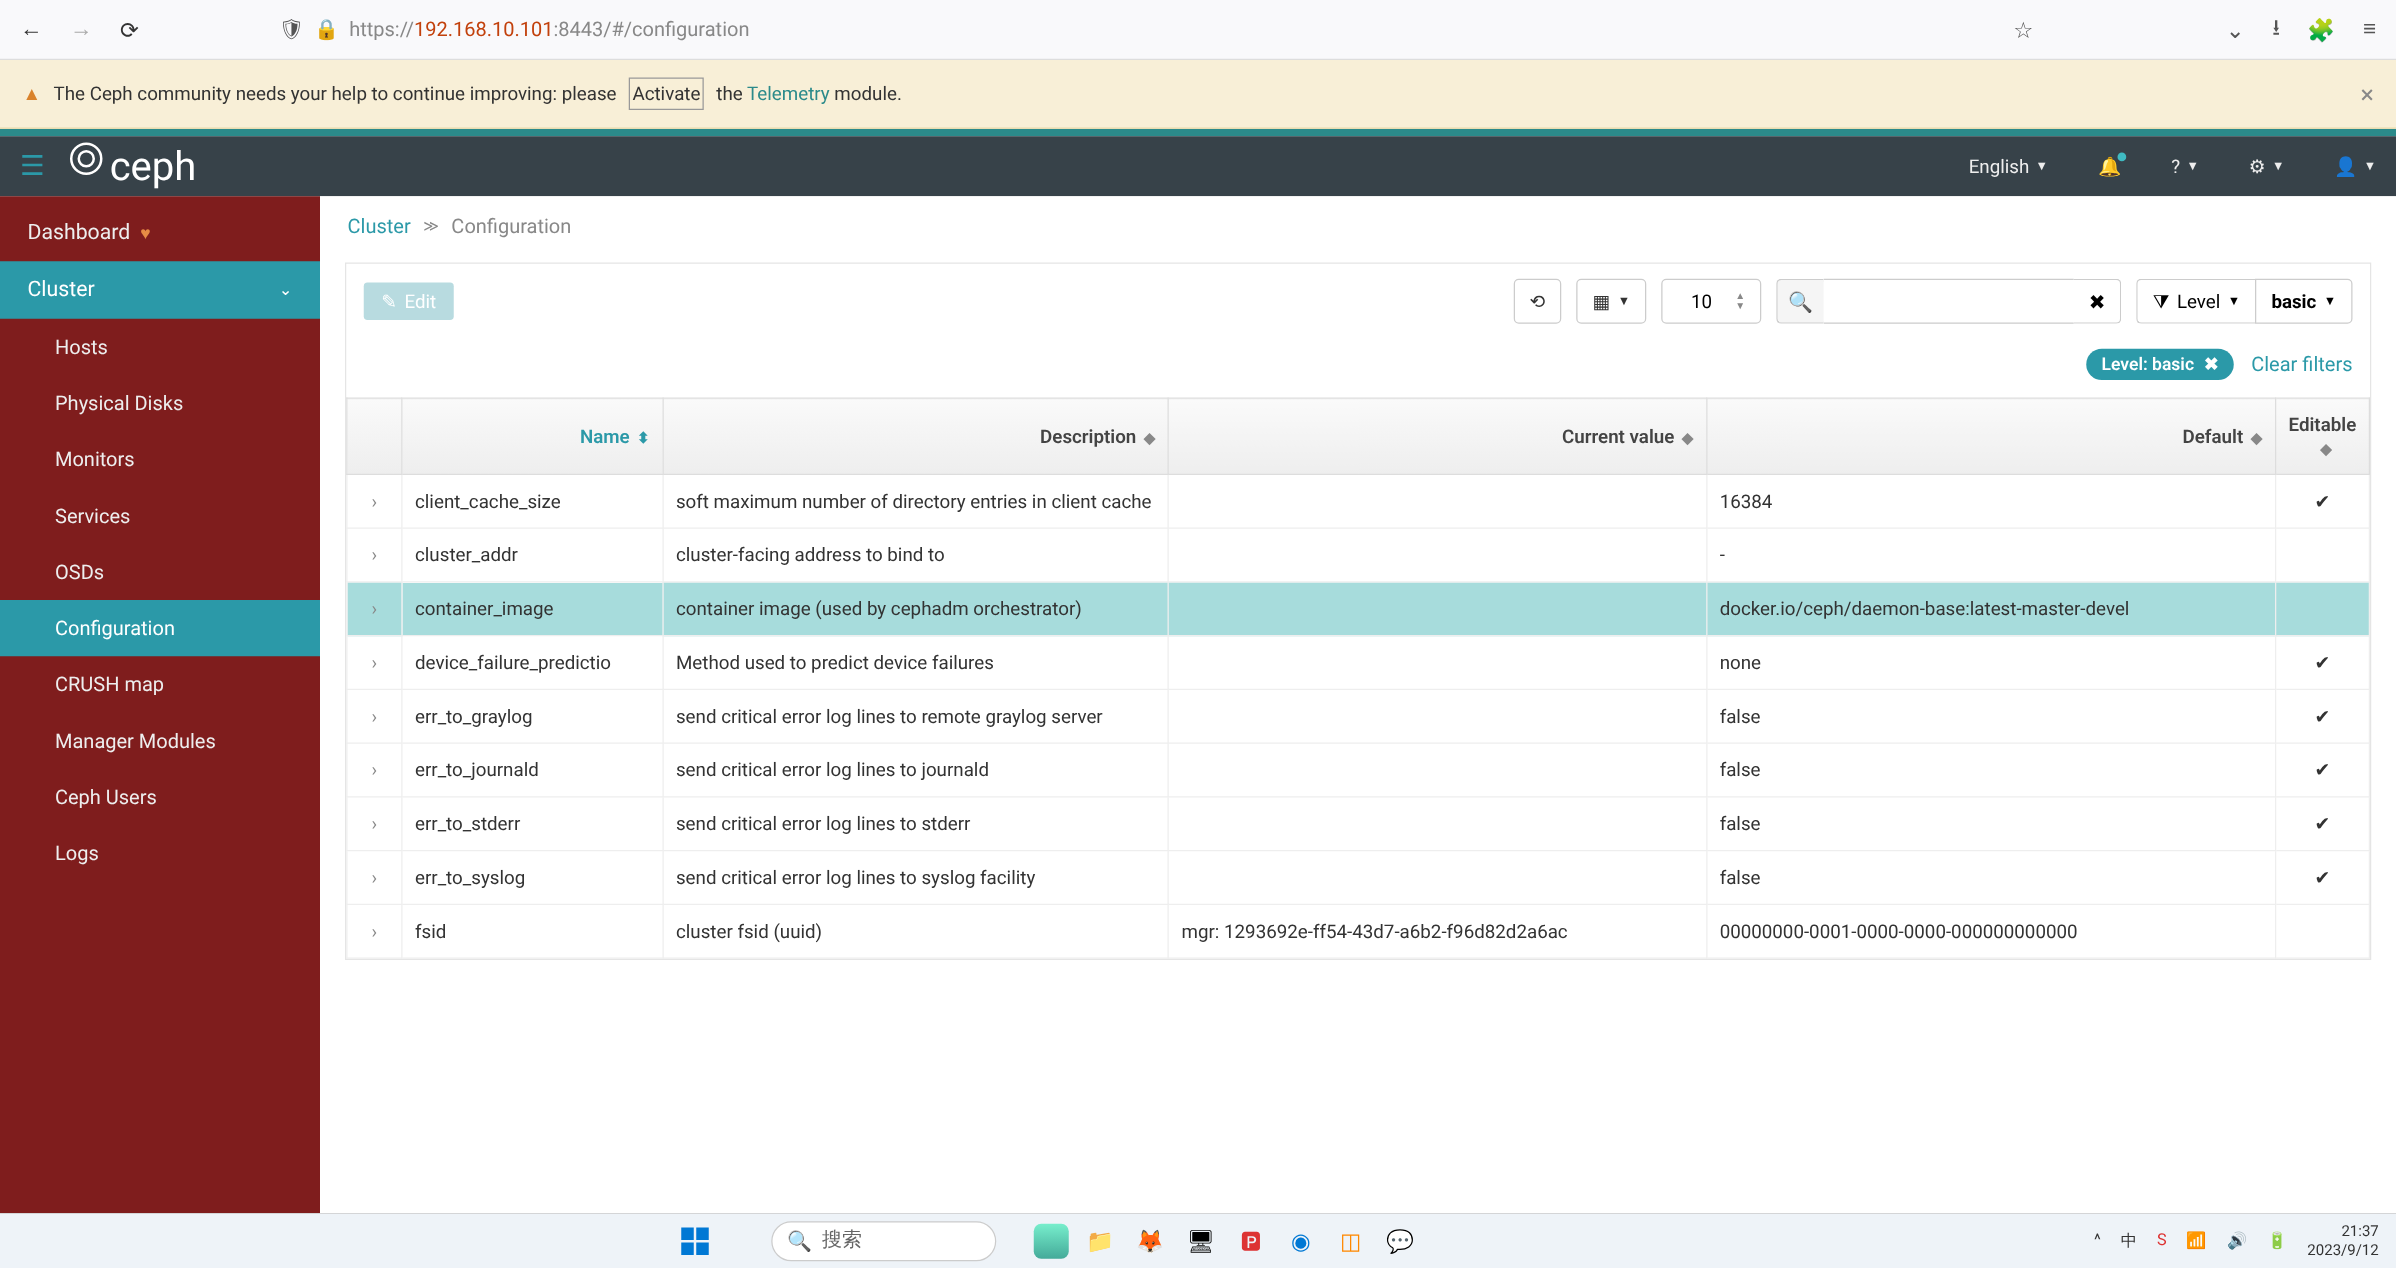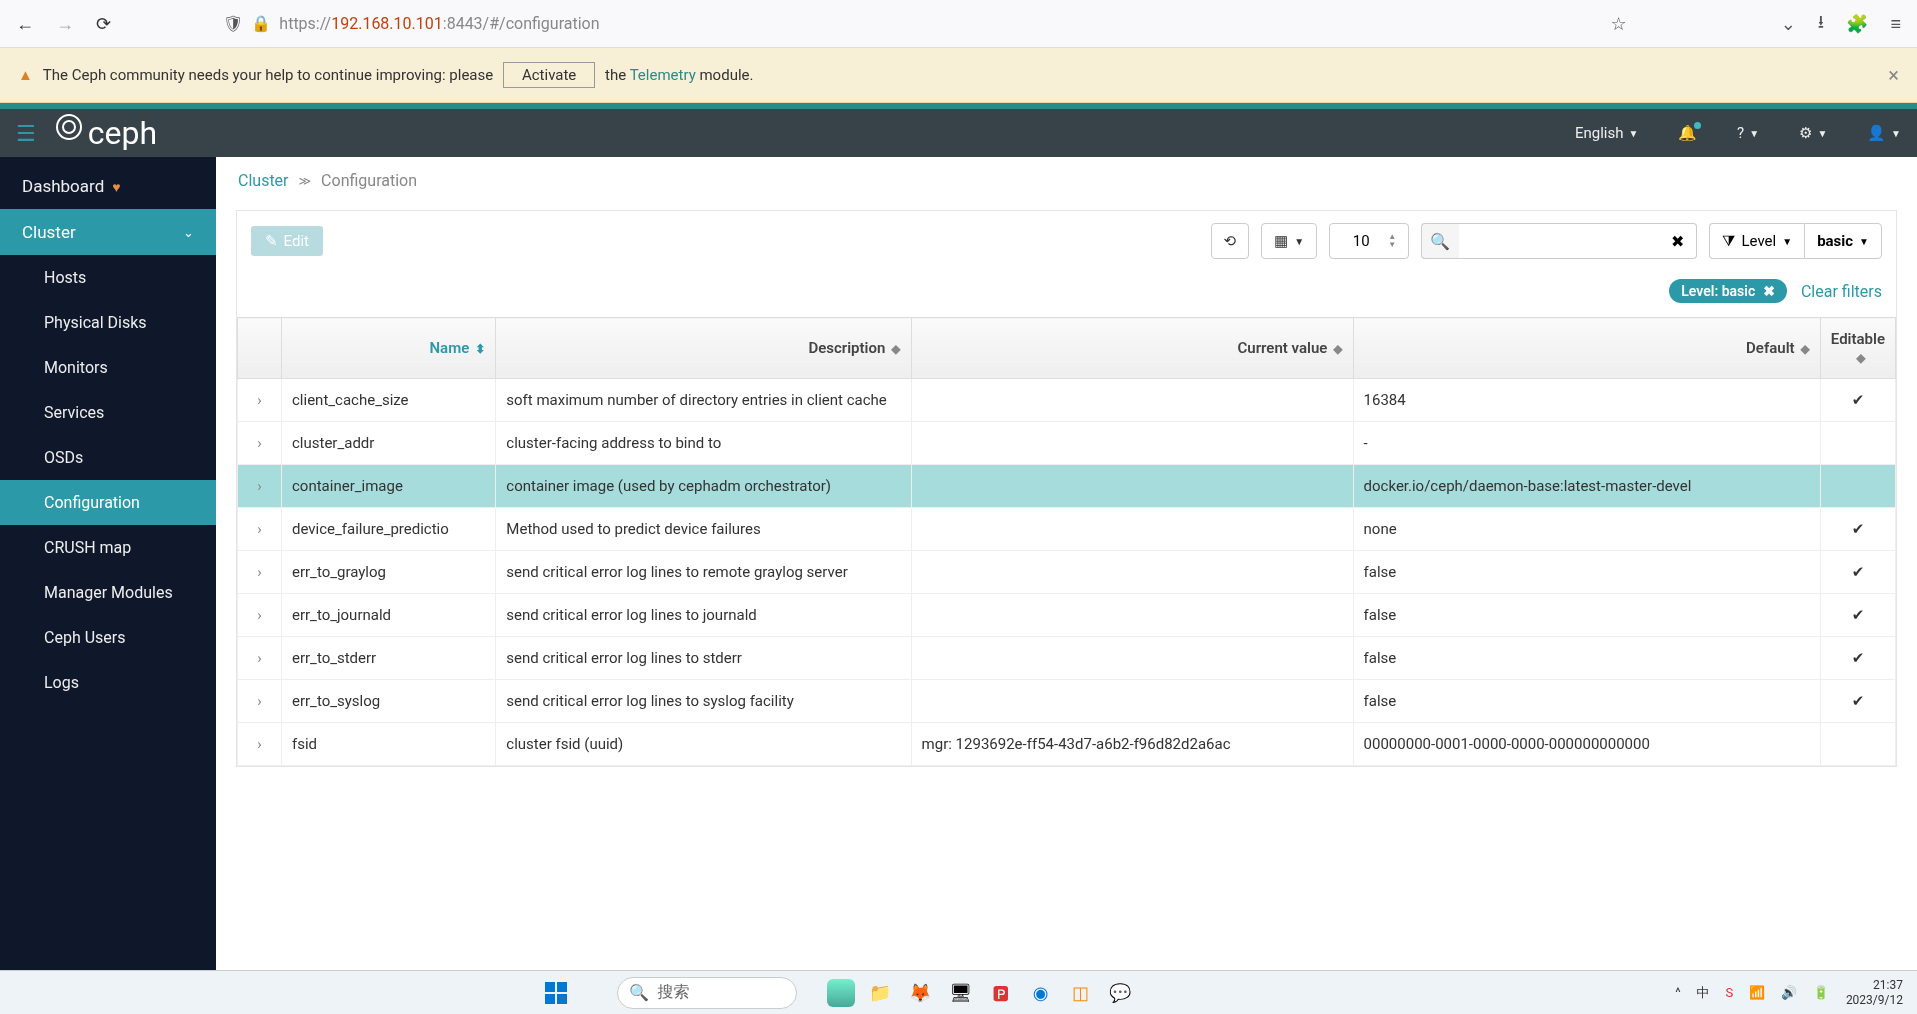--- a/index.html
+++ b/index.html
@@ -13,39 +13,39 @@
 .url-box { flex: 1; display: flex; align-items: center; gap: 8px; padding: 0 180px 0 100px; }
 .url-inner { display: flex; align-items: center; gap: 8px; font-size: 16px; color: #555; }
 .url-text { color: #888; }
 .url-text .host { color: #c2410c; }
 .browser-right { display: flex; gap: 22px; align-items: center; color: #555; font-size: 18px; }
 
 
 .banner { background: #f8efd7; border-bottom: 1px solid #e8d9a8; padding: 14px 18px; display: flex; align-items: center; font-size: 15px; color: #333; position: relative; }
 .banner .warn { color: #d9822b; margin-right: 10px; font-size: 15px; }
 .banner .link { color: #2b8a8a; }
-.banner .activate-btn { border: 1px solid #999; padding: 3px 18px; margin: 0 6px; background: transparent; font-size: 15px; color: #333; }
+.banner .activate-btn { border: 1px solid #999; padding: 3px 2px; margin: 0 6px; background: transparent; font-size: 15px; color: #333; }
 .banner .close { position: absolute; right: 18px; font-size: 20px; color: #888; cursor: pointer; }
 .teal-bar { height: 6px; background: #2b8a8a; }
 
 
 .topnav { height: 48px; background: #374249; display: flex; align-items: center; padding: 0 16px; color: #fff; }
 .hamburger { font-size: 22px; color: #2b99a8; margin-right: 20px; cursor: pointer; }
 .logo { display: flex; align-items: flex-start; gap: 6px; font-size: 32px; font-weight: 400; color: #fff; }
 .logo-icon { width: 26px; height: 26px; border: 2.5px solid #fff; border-radius: 50%; position: relative; display: inline-flex; align-items: center; justify-content: center; }
 .logo-icon::after { content: ""; width: 10px; height: 10px; border: 2.5px solid #fff; border-radius: 50%; }
 .topnav-right { margin-left: auto; display: flex; align-items: center; gap: 40px; font-size: 15px; }
 .topnav-right .item { display: flex; align-items: center; gap: 5px; cursor: pointer; color:#eee; }
 .caret-down { font-size: 10px; }
 .bell-wrap { position: relative; }
 .bell-dot { position: absolute; top: -2px; right: -4px; width: 7px; height: 7px; background: #3fbac2; border-radius: 50%; }
 
 
 .layout { display: flex; height: calc(100vh - 48px - 48px - 54px - 6px - 44px); }
-.sidebar { width: 216px; background: #0f172a; color: #eee; padding-top: 6px; overflow-y: auto; }
+.sidebar { width: 256px; background: #7f1d1d; color: #eee; padding-top: 6px; overflow-y: auto; }
 .side-item { padding: 13px 22px; font-size: 17px; cursor: pointer; display: flex; align-items: center; justify-content: space-between; }
 .side-item.sub { padding-left: 44px; font-size: 16px; }
 .side-item.active-group { background: #2b99a8; color: #fff; }
 .side-item.active { background: #2b99a8; color: #fff; }
 .side-item .heart { color: #e78c45; font-size: 14px; margin-left:8px; }
 .side-item .chev { font-size: 13px; }
 .side-item.title-row { display:flex; align-items:center; gap:0; }
 
 .content { flex: 1; background: #fff; overflow: auto; padding: 0; }
 .breadcrumb { padding: 14px 22px; font-size: 16px; color: #555; display:flex; gap:10px; align-items:center; }

